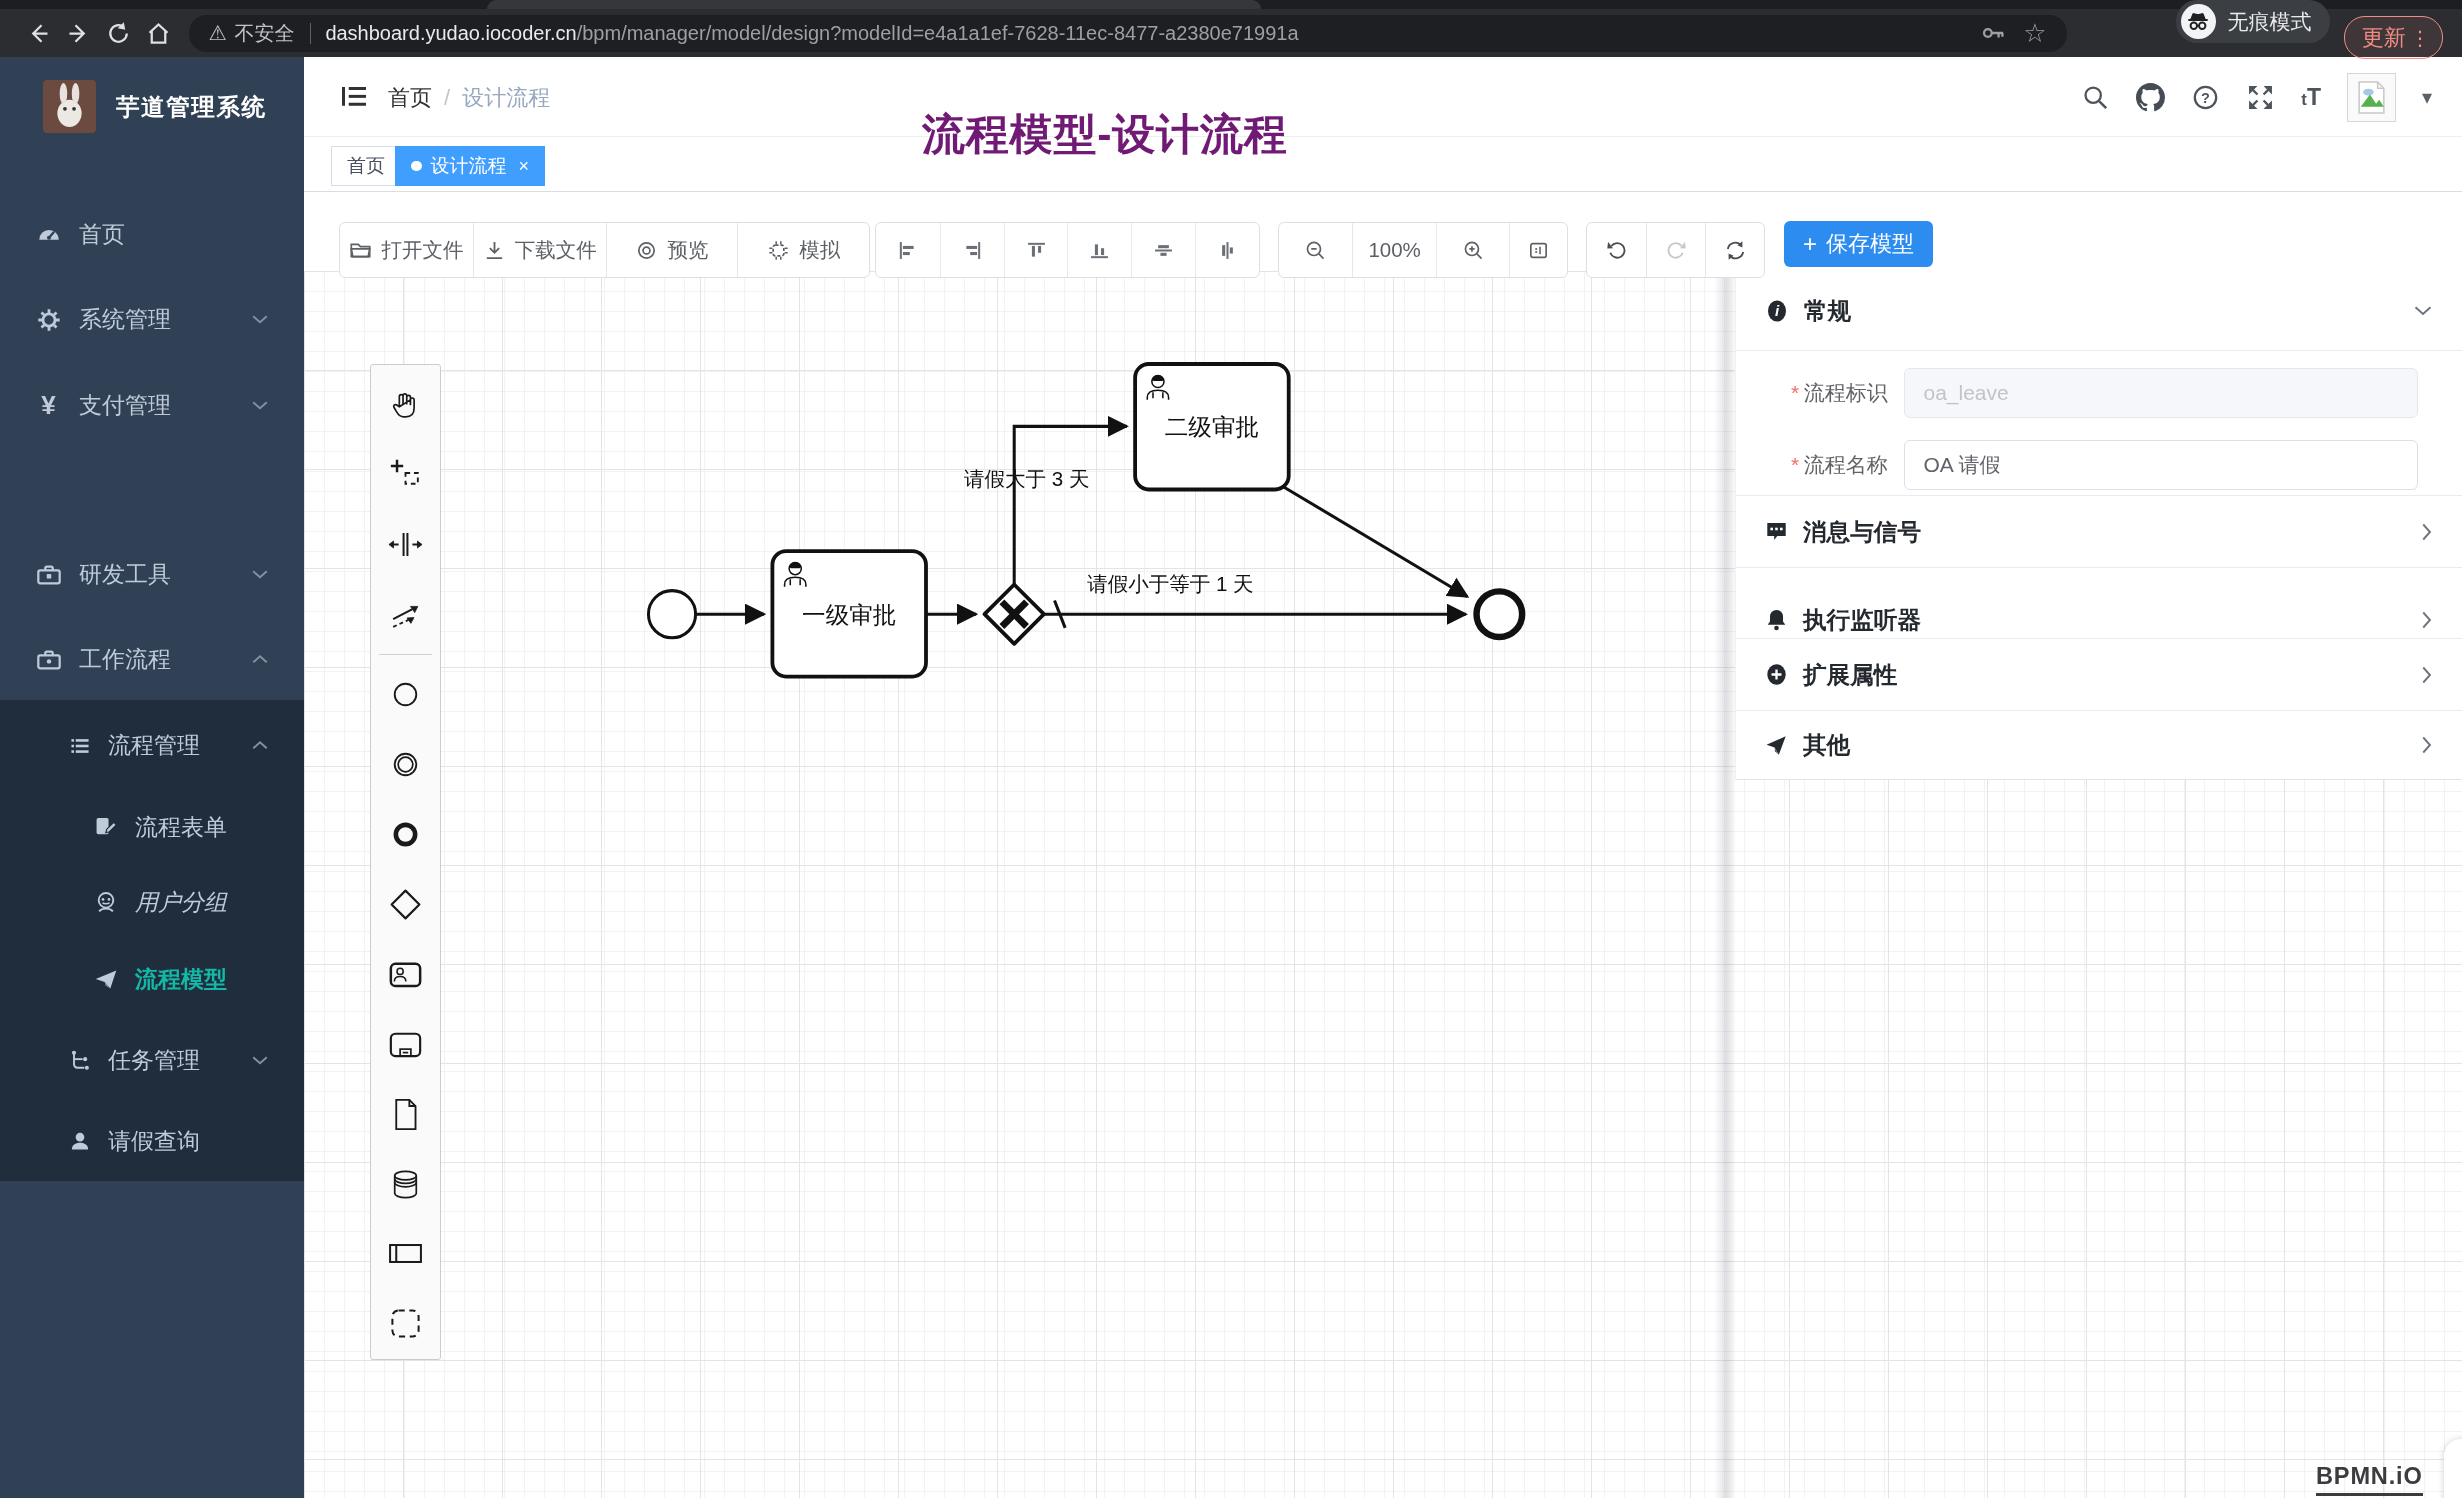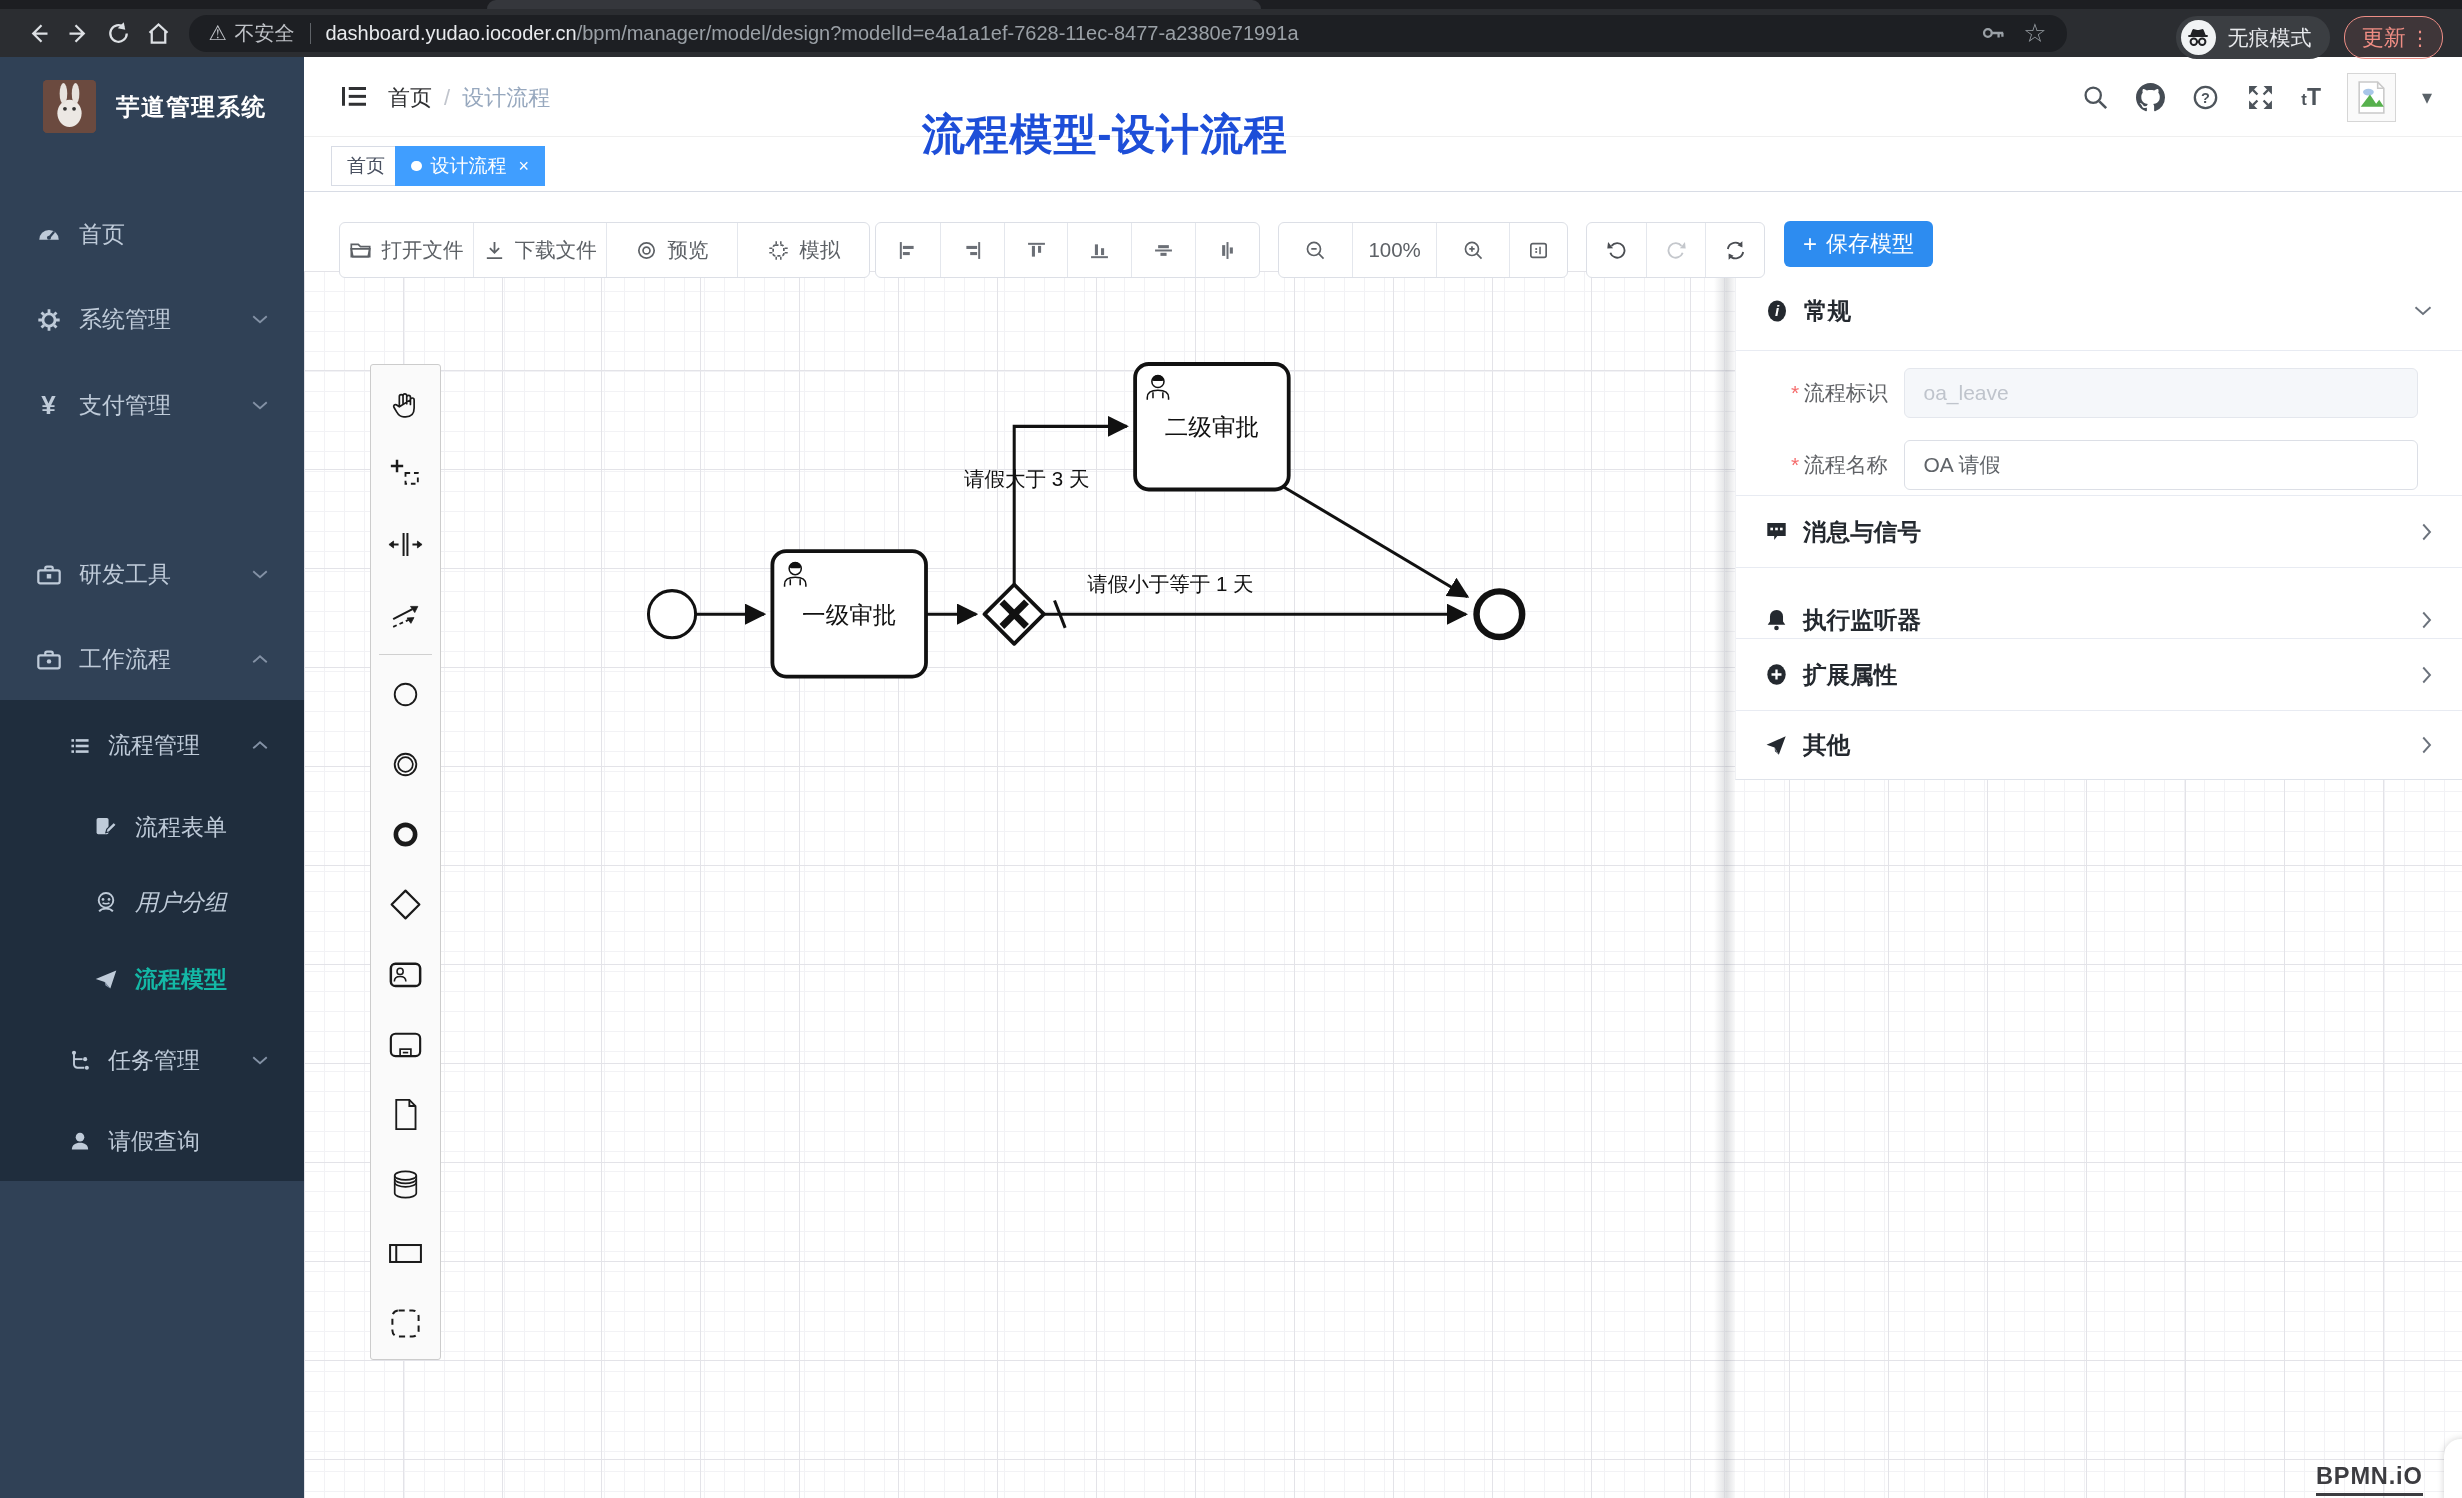--- a/index.html
+++ b/index.html
@@ -15,21 +15,21 @@
   .navbar { position:absolute; left:0; top:9px; width:2462px; height:48px; display:flex; align-items:center; padding:0 18px; }
   .nav-btn { width:40px; height:40px; border-radius:50%; display:flex; align-items:center; justify-content:center; color:#dde0e4; }
   .urlbar { height:37px; width:1878px; margin-left:10.6px; background:#1d1f23; border-radius:18px;
             display:flex; align-items:center; padding:0 20px; font-size:20px; color:#bdc1c6; }
   .urlbar .warn { font-size:20.5px; color:#bfc2c7; margin-right:7.6px; }
   .urlbar .sec { color:#bfc2c7; }
   .urlbar .vdiv { width:0.8px; height:21px; background:#5f6368; margin:0 15px; }
   .urlbar .host { color:#e8eaed; white-space:nowrap; }
   .urlbar .path { color:#9aa0a6; white-space:nowrap; }
   .urlbar .spacer { flex:1; }
-  .chip { position:absolute; left:2176px; top:16px; height:43px; background:#3b3e42; border-radius:21px;
+  .chip { position:absolute; left:2176px; top:0; height:43px; background:#3b3e42; border-radius:21px;
           display:flex; align-items:center; padding:0 18px 0 4.6px; gap:12px; color:#e8eaed; font-size:21px; }
   .chip .spy { width:35px; height:35px; border-radius:50%; background:#f1f3f4; display:flex; align-items:center; justify-content:center; }
   .update-pill { position:absolute; left:2344px; top:16px; height:43px; width:99px; border:1.5px solid #ee8e86; border-radius:21px;
           background:rgba(242,139,130,.10); display:flex; align-items:center; justify-content:space-between;
           padding:0 12px 0 16.7px; color:#f08d84; font-size:22px; }
   .update-pill .pdots { font-size:20px; letter-spacing:0; }
 
   
   .sidebar { position:absolute; left:0; top:57px; width:304px; height:1441px; background:#304156; z-index:50; }
   .logo-row { position:absolute; left:0; top:0; width:304px; height:99px; display:flex; align-items:center; padding-left:43px; gap:20px; }
@@ -65,21 +65,21 @@
 
   
   .tabbar { position:absolute; left:304px; top:137px; width:2158px; height:55px; background:#fff; border-bottom:0.8px solid #d8dce5; z-index:30; }
   .vtab { position:absolute; top:9px; height:40px; display:flex; align-items:center; font-size:19px; padding:0 15px; border:0.8px solid #d8dce5; background:#fff; color:#495060; }
   .vtab.home { left:27px; }
   .vtab.active { left:91px; background:#409eff; border-color:#409eff; color:#fff; gap:9px; }
   .vtab .dot { width:10.6px; height:10.6px; border-radius:50%; background:#fff; }
   .vtab .x { font-size:18px; margin-left:3px; }
 
   
-  .annotation { position:absolute; left:922px; top:106px; font-size:43px; font-weight:700; color:#1d4ed8; white-space:nowrap; z-index:70; letter-spacing:0.8px; }
+  .annotation { position:absolute; left:922px; top:106px; font-size:43px; font-weight:700; color:#701a75; white-space:nowrap; z-index:70; letter-spacing:0.8px; }
 
   
   .workspace { position:absolute; left:304px; top:192px; width:2158px; height:1306px; background:#fff; }
   .grid { position:absolute; left:304px; top:271px; width:2158px; height:1227px; background-color:#fff;
     background-image:
       linear-gradient(#e3e3e8 0.8px, transparent 0.8px),
       linear-gradient(90deg,#e3e3e8 0.8px, transparent 0.8px),
       linear-gradient(#f2f2f5 0.8px, transparent 0.8px),
       linear-gradient(90deg,#f2f2f5 0.8px, transparent 0.8px);
     background-size:99px 99px,99px 99px,20px 20px,20px 20px; z-index:1; }

